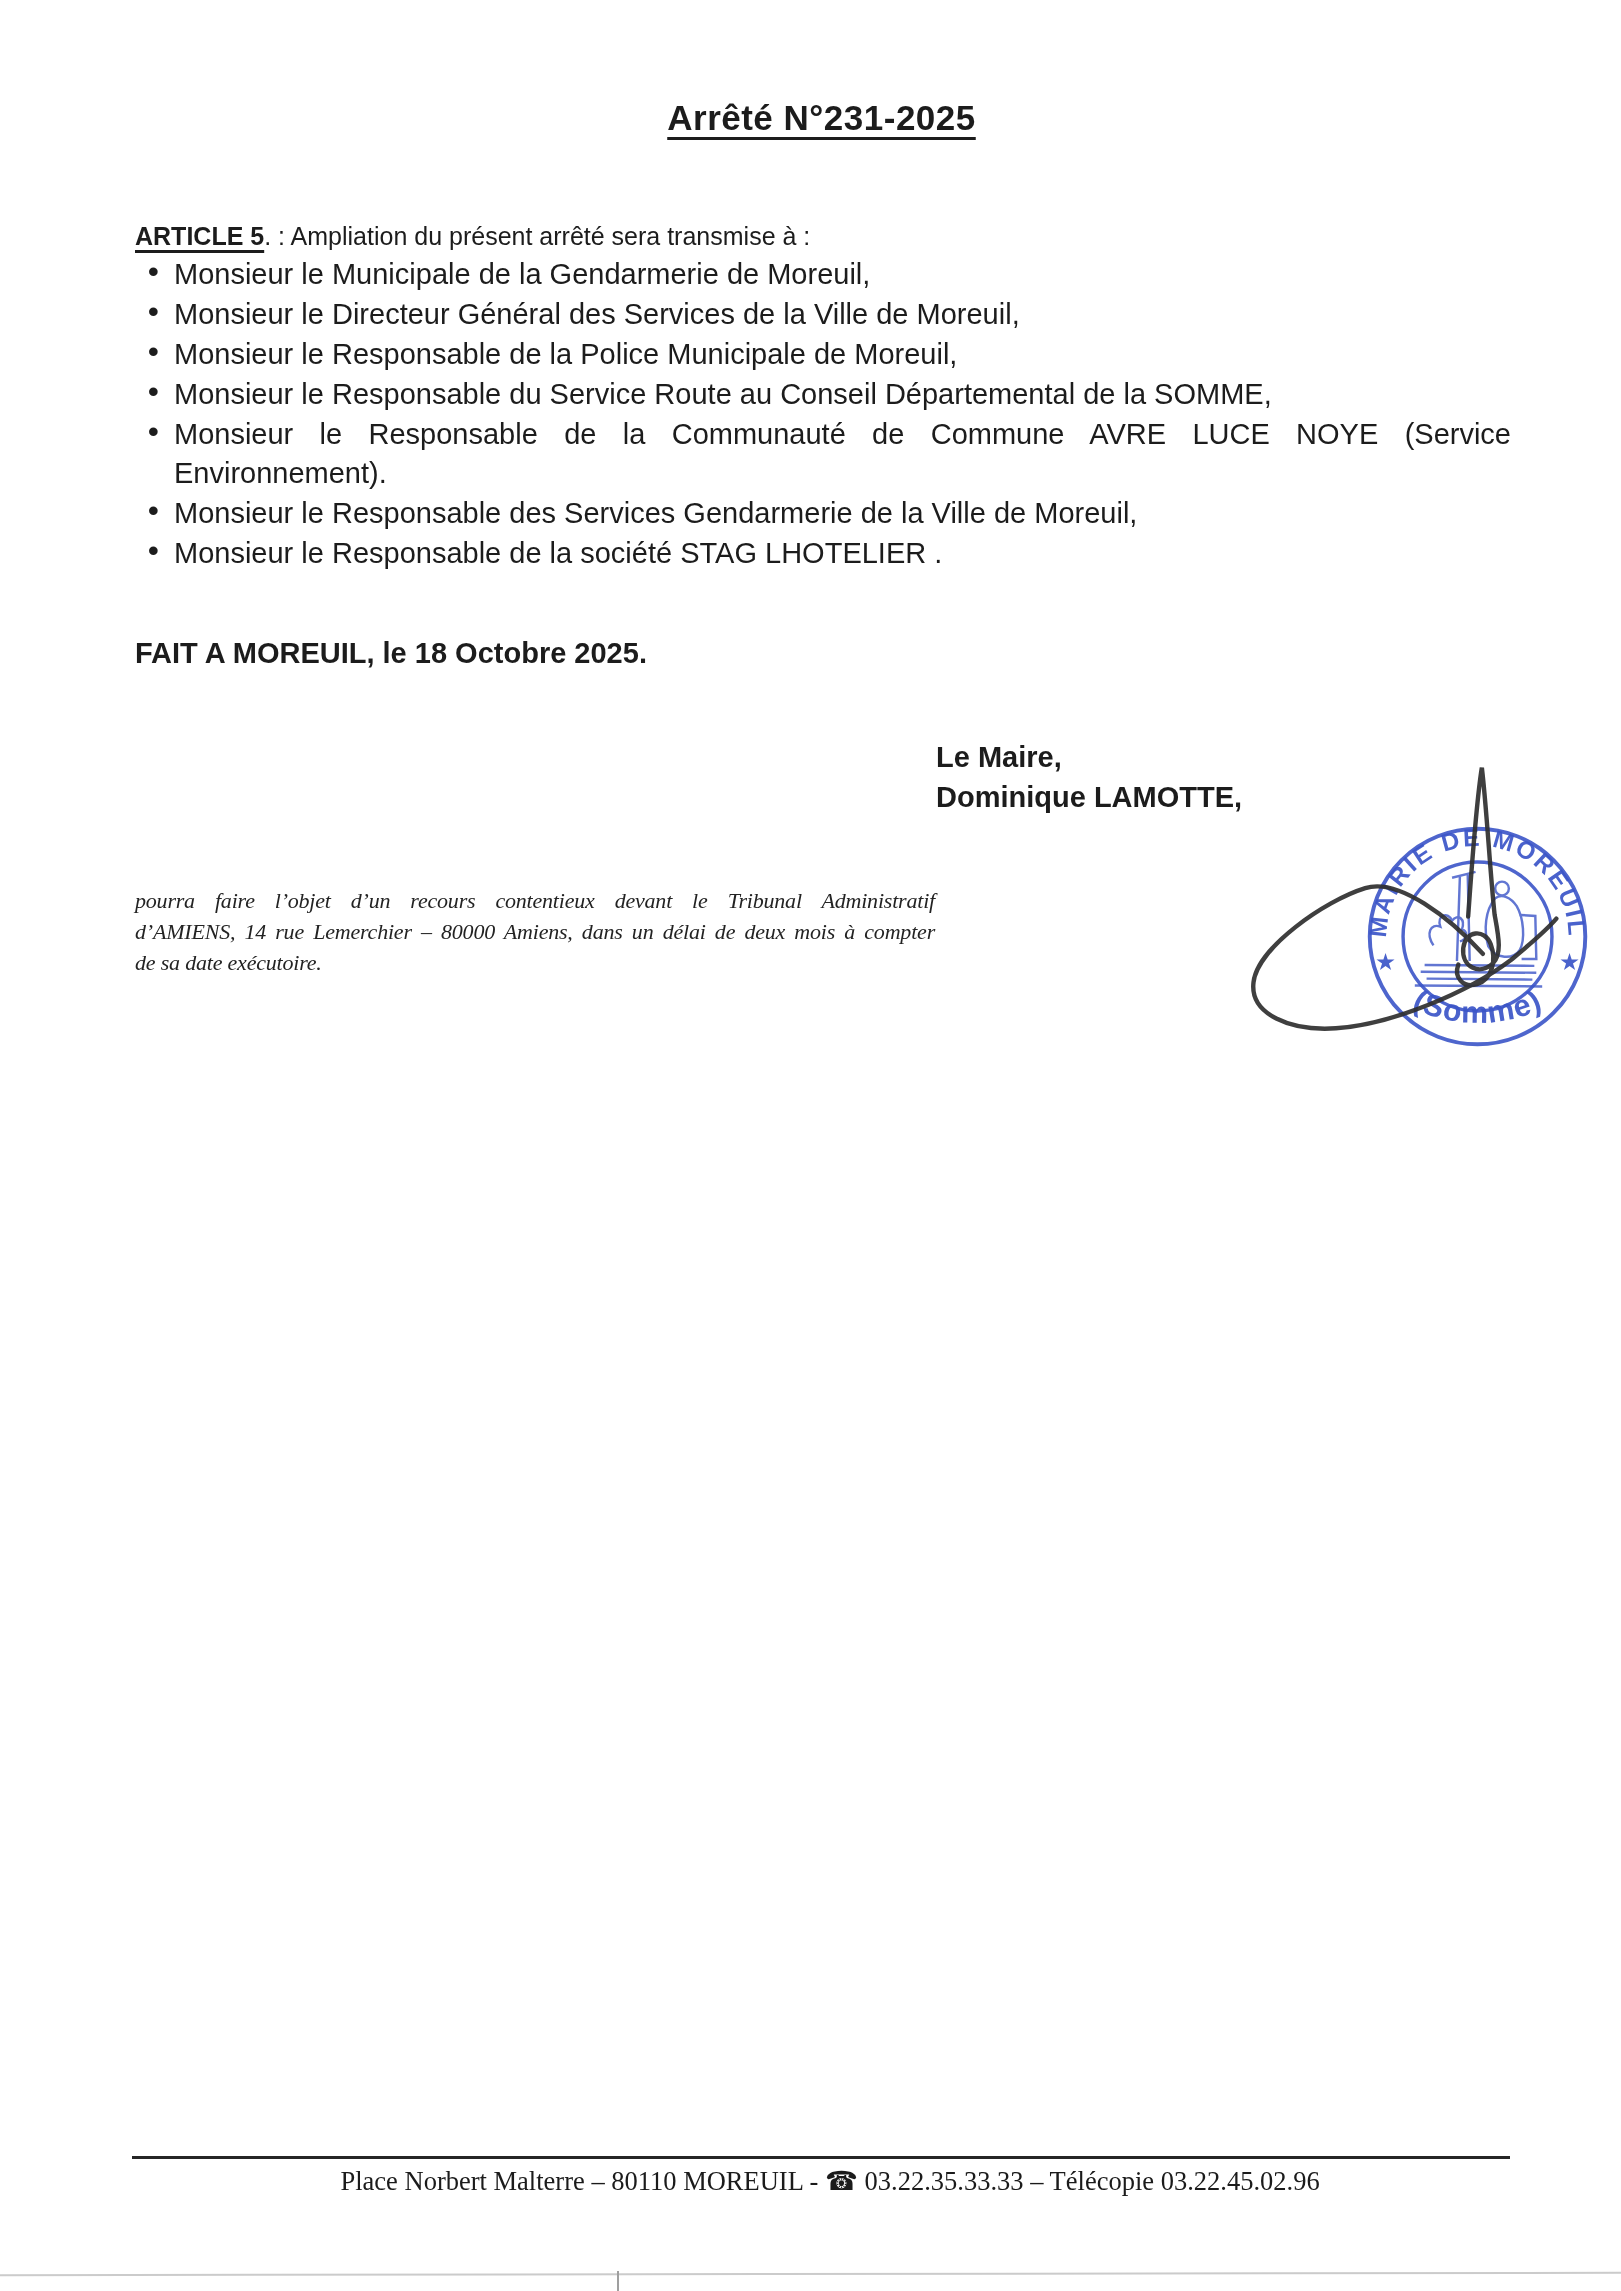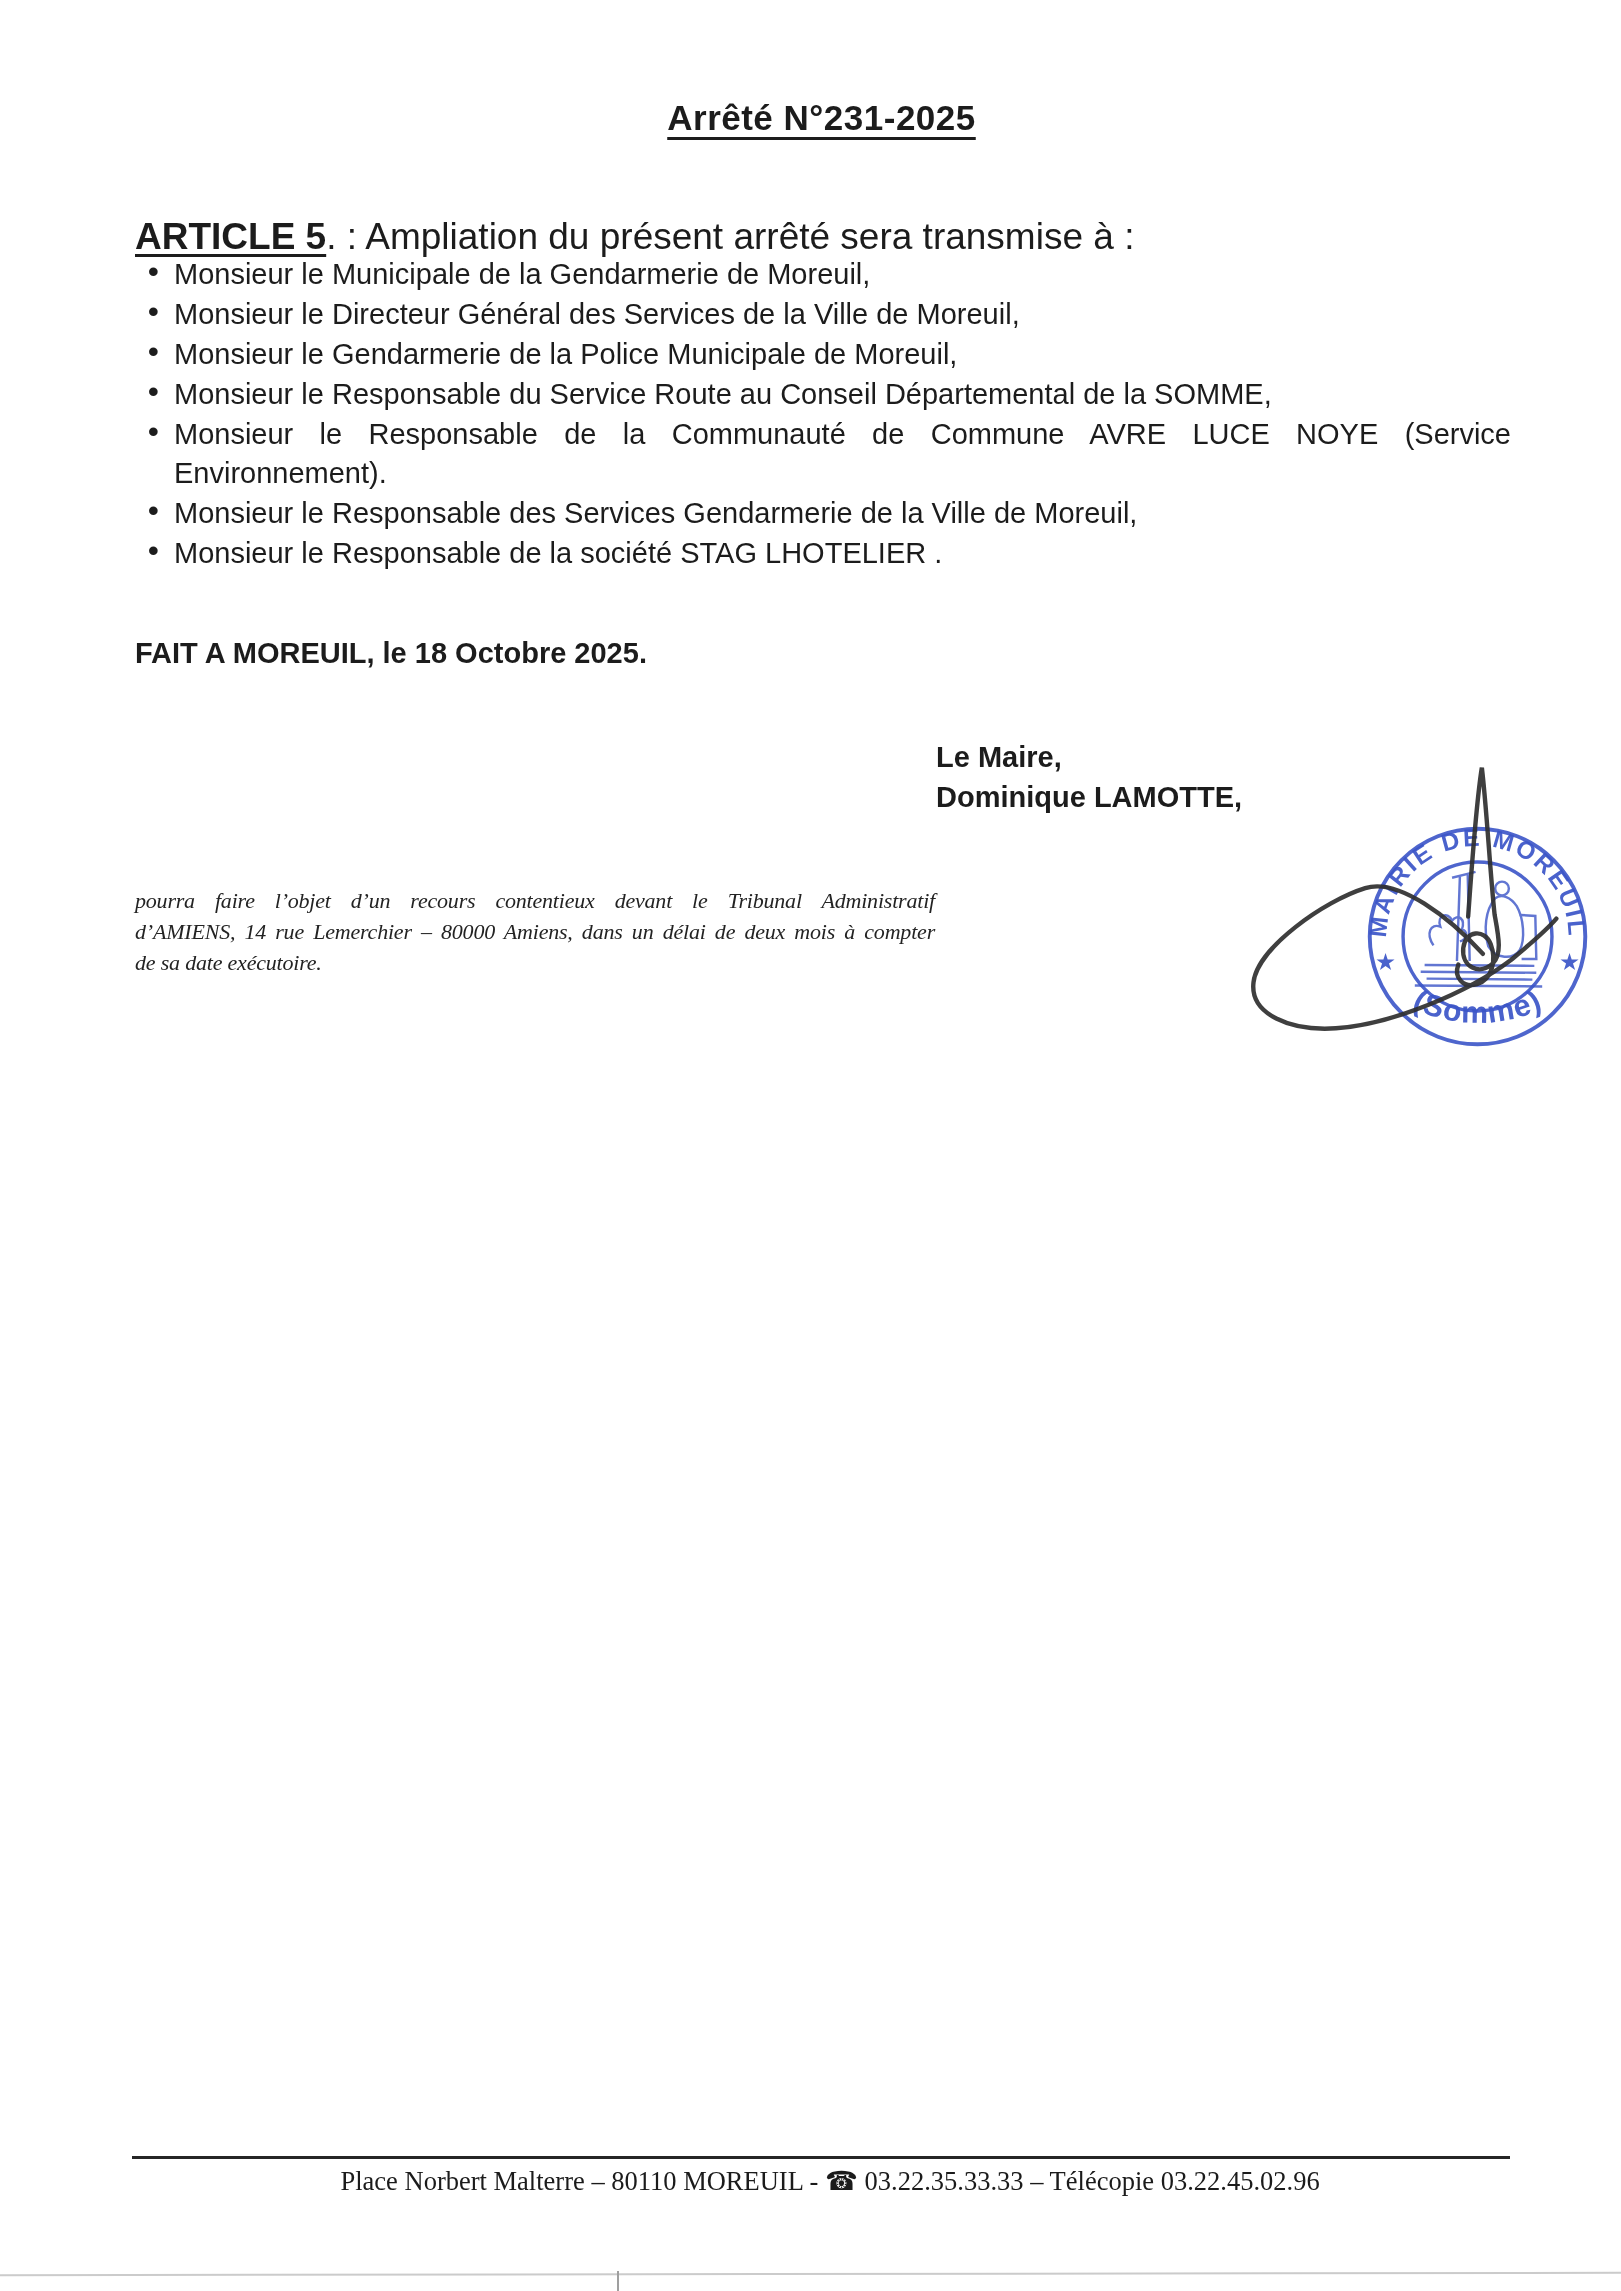--- a/index.html
+++ b/index.html
@@ -7,21 +7,21 @@
     position:relative; width:1621px; height:2292px; background:#ffffff;
     font-family:"Liberation Sans", sans-serif; color:#1c1c1c; overflow:hidden;
     margin:0 auto;
   }
   .title {
     position:absolute; top:98px; left:0; width:1621px; text-align:center;
     font-size:35px; font-weight:bold; letter-spacing:0.5px;padding-left:11px;
   }
   .title .u { text-decoration:underline; text-decoration-thickness:2.9px; text-underline-offset:6.9px; }
 
-  .article-line { position:absolute; left:135px; top:217px; font-size:37px; line-height:39px; width:1376px; }
+  .article-line { position:absolute; left:135px; top:217px; font-size:25px; line-height:39px; width:1376px; }
   .article-label { font-weight:bold; text-decoration:underline; text-decoration-thickness:2.5px; text-underline-offset:4.9px; }
 
   .bullets { position:absolute; left:135px; top:255px; width:1376px; font-size:29px; line-height:39px; }
   .bullet { position:relative; padding-left:39px; margin-bottom:1px; }
   .bullet .blt { position:absolute; left:12.7px; top:-2.9px; font-size:32px; }
   .jline { text-align:justify; text-align-last:justify; }
 
   .fait-line { position:absolute; left:135px; top:637px; font-size:29px; font-weight:bold;text-align:center; }
 
   .maire-block { position:absolute; left:936px; top:737px; width:441px; 
@@ -59,21 +59,21 @@
     <div class="bullet">
       <span class="blt">•</span>
       <div>Monsieur le Municipale de la Gendarmerie de Moreuil,</div>
     </div>
     <div class="bullet">
       <span class="blt">•</span>
       <div>Monsieur le Directeur Général des Services de la Ville de Moreuil,</div>
     </div>
     <div class="bullet">
       <span class="blt">•</span>
-      <div>Monsieur le Gendarmerie de la Police Municipale de Moreuil,</div>
+      <div>Monsieur le Responsable de la Police Municipale de Moreuil,</div>
     </div>
     <div class="bullet">
       <span class="blt">•</span>
       <div>Monsieur le Responsable du Service Route au Conseil Départemental de la SOMME,</div>
     </div>
     <div class="bullet">
       <span class="blt">•</span>
       <div class="jline">Monsieur le Responsable de la Communauté de Commune AVRE LUCE NOYE (Service</div>
       <div>Environnement).</div>
     </div>

